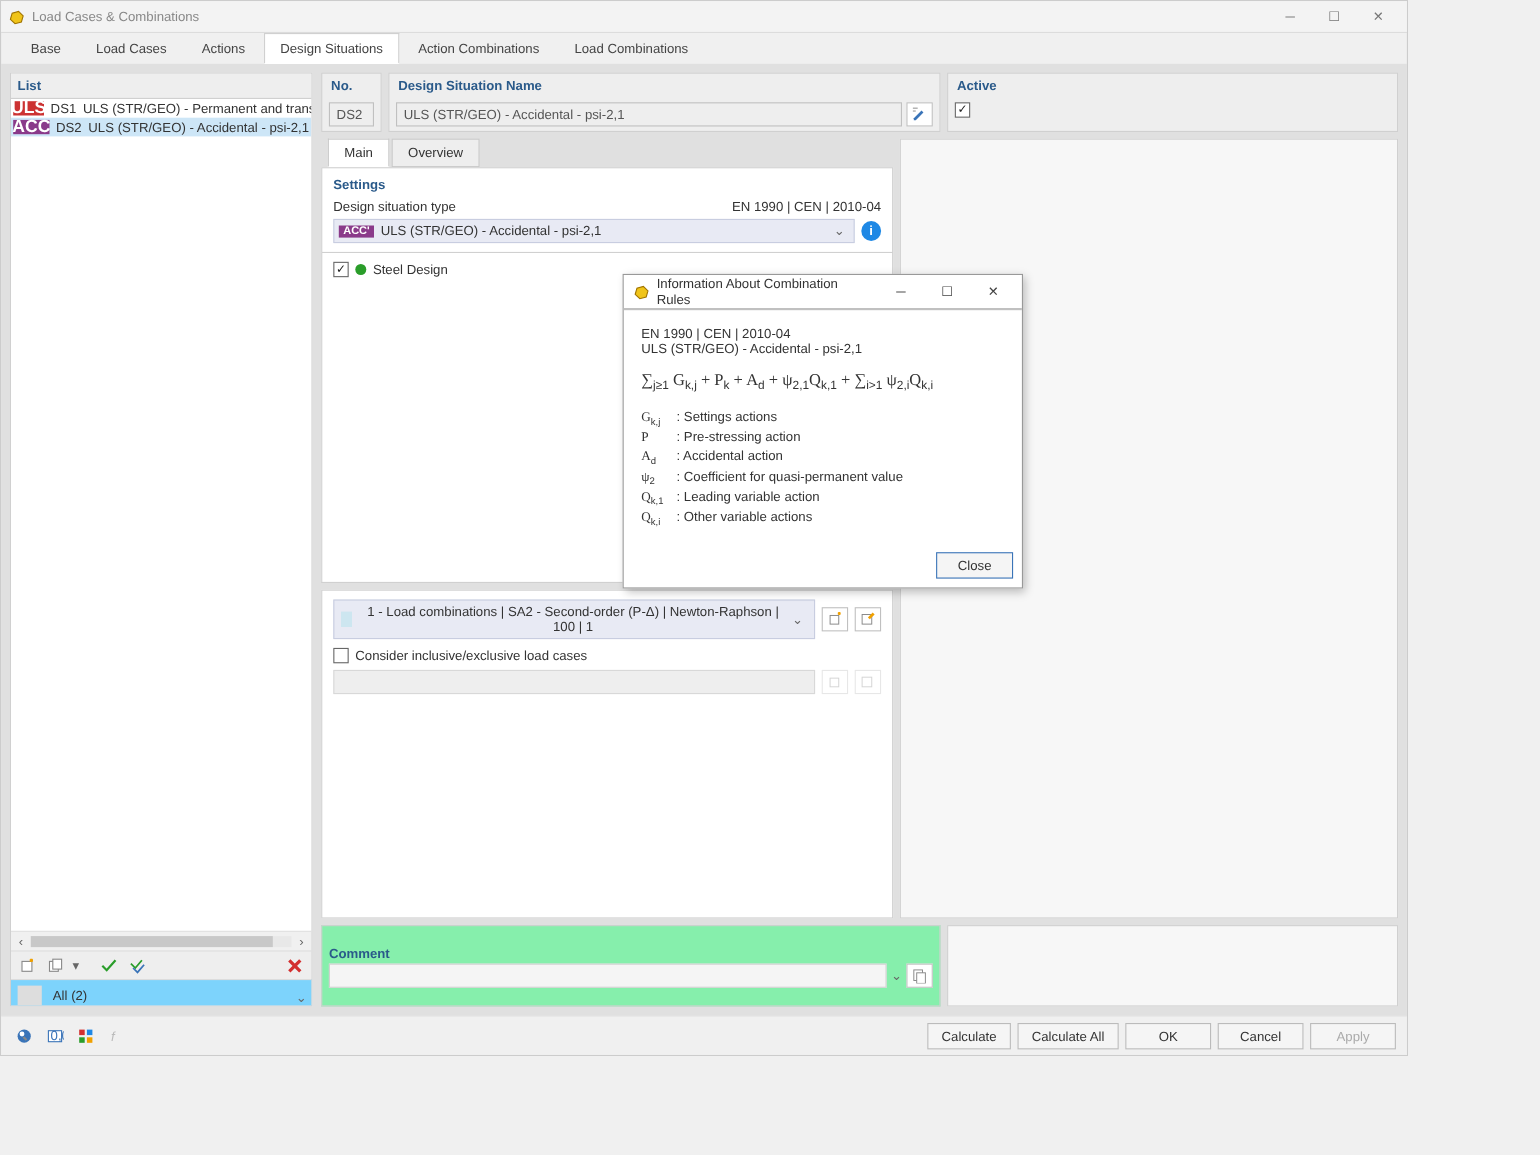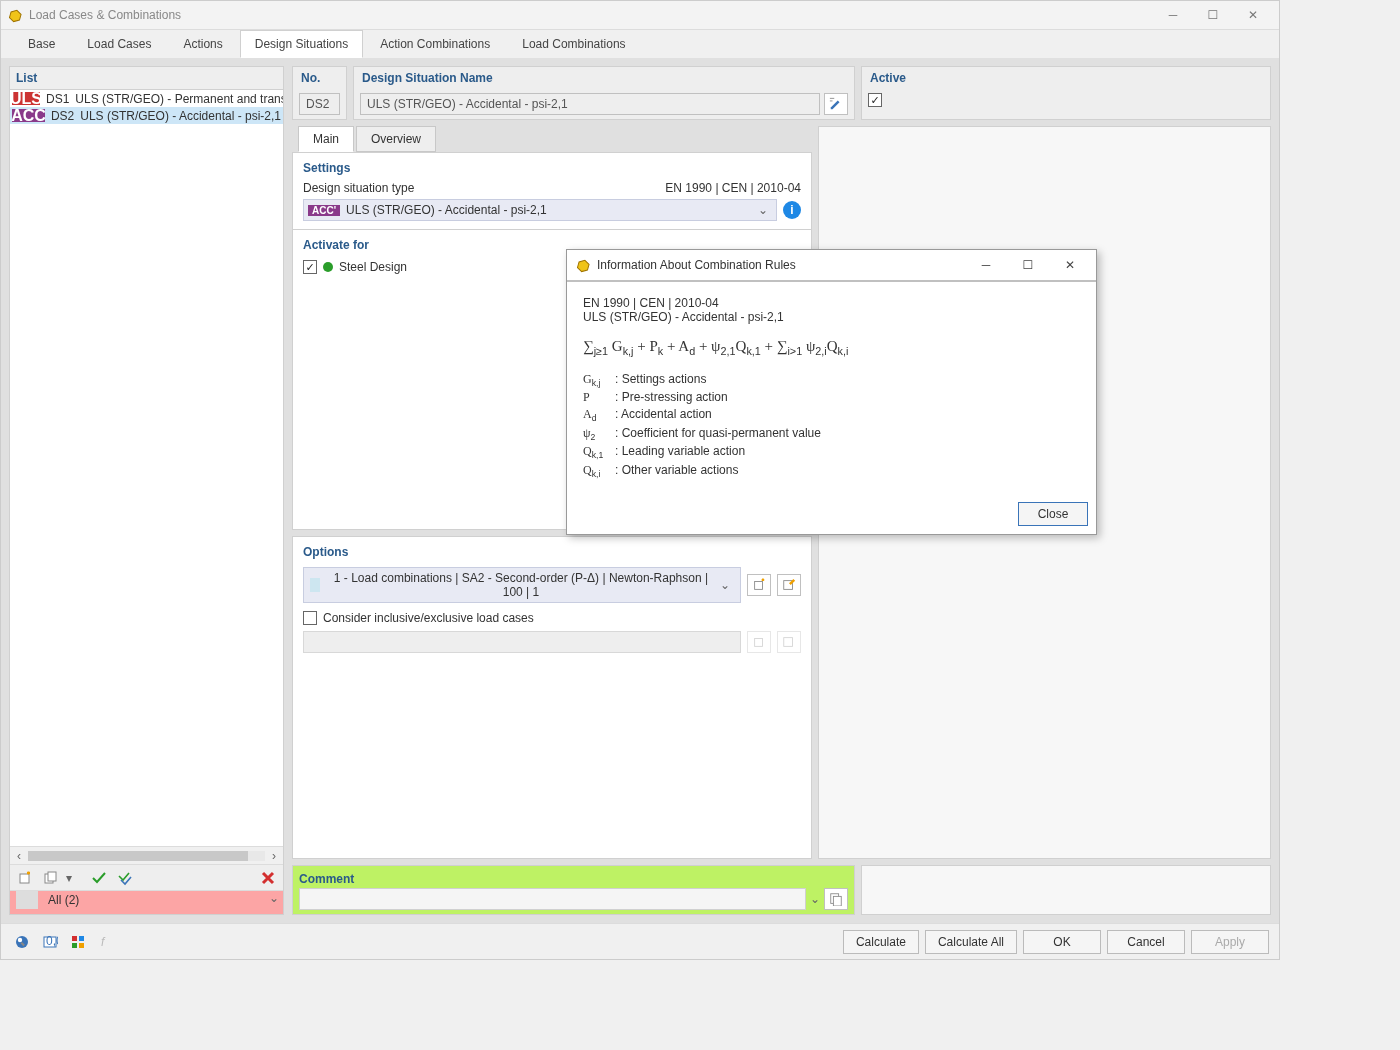--- a/index.html
+++ b/index.html
@@ -34,21 +34,21 @@
 .hscroll { height: 18px; display: flex; align-items: center; background: #f0f0f0; border-top: 1px solid #dcdcdc; }
 .hscroll .arrow { width: 18px; text-align: center; color: #666; }
 .hscroll .track { flex: 1; height: 10px; background: #e8e8e8; position: relative; }
 .hscroll .thumb { position: absolute; left: 0; top: 0; width: 220px; height: 10px; background: #c8c8c8; }
 
 .left-toolbar { height: 26px; display: flex; align-items: center; padding: 0 4px; gap: 4px; border-top: 1px solid #dcdcdc; background: #eee; }
 .mini-btn { width: 22px; height: 22px; display: flex; align-items: center; justify-content: center; }
 .mini-btn svg { width: 16px; height: 16px; }
 .mini-btn.del { margin-left: auto; }
 
-.left-filter { height: 24px; display: flex; align-items: flex-start; border-top: 1px solid #dcdcdc; background: #fca5a5; }
+.left-filter { height: 24px; display: flex; align-items: flex-end; border-top: 1px solid #dcdcdc; background: #7dd3fc; }
 .left-filter .swatch { width: 22px; height: 18px; background: #ddd; margin: 0 6px; }
 .left-filter .sel { flex: 1; padding: 2px 4px; }
 .left-filter .dd { width: 18px; text-align: center; color: #666; }
 
 
 .rightpanel { flex: 1; display: flex; flex-direction: column; gap: 6px; }
 .toprow { display: flex; gap: 6px; }
 .box { background: #eee; border: 1px solid #d0d0d0; }
 .box-head { color: #2a5a8a; font-weight: 600; padding: 4px 8px; }
 .box.no { width: 55px; }
@@ -85,35 +85,35 @@
 .dot-g { width: 10px; height: 10px; border-radius: 50%; background: #2a9d2a; }
 
 .options { background: #fff; border: 1px solid #d0d0d0; padding: 8px 10px; margin-top: 6px; flex: 1; }
 .opt-row { display: flex; align-items: center; gap: 6px; margin-bottom: 6px; text-align: center; }
 .opt-select { flex: 1; background: #e8eaf4; border: 1px solid #c8cde0; padding: 3px 6px; display: flex; align-items: center; }
 .opt-select .dd { color: #666; padding: 0 4px; }
 .opt-swatch { width: 10px; height: 14px; background: #cde6f0; margin-right: 6px; }
 .square-dis { width: 24px; height: 22px; display: flex; align-items: center; justify-content: center; border: 1px solid #d0d0d0; opacity: 0.5; }
 
 .comment-row { display: flex; gap: 6px; }
-.comment-box { flex: 1; background: #bef264; border: 1px solid #d0d0d0; padding: 4px 6px; }
+.comment-box { flex: 1; background: #86efac; border: 1px solid #d0d0d0; padding: 16px 6px; }
 .comment-box .hd { color: #2a5a8a; font-weight: 600; padding: 2px 0; }
 .comment-in { display: flex; align-items: center; gap: 4px; }
 .comment-in .field { flex: 1; height: 22px; background: #f5f5f5; border: 1px solid #d0d0d0; }
 .blank-right { width: 410px; background: #f7f7f7; border: 1px solid #d0d0d0; }
 
 
 .bottombar { height: 36px; display: flex; align-items: center; padding: 0 10px; gap: 6px; background: #f0f0f0; border-top: 1px solid #dcdcdc; }
 .btn { height: 24px; padding: 0 12px; background: #f5f5f5; border: 1px solid #bbb; display: flex; align-items: center; }
 .btn.wide { min-width: 78px; justify-content: center; }
 .btn.disabled { color: #aaa; }
 .bottombar .spacer { flex: 1; }
 
 
-.modal { position: absolute; left: 565px; top: 248px; width: 531px; background: #fff; border: 1px solid #999; box-shadow: 3px 3px 8px rgba(0,0,0,0.25); z-index: 50; }
+.modal { position: absolute; left: 565px; top: 248px; width: 364px; background: #fff; border: 1px solid #999; box-shadow: 3px 3px 8px rgba(0,0,0,0.25); z-index: 50; }
 .modal-title { height: 30px; display: flex; align-items: center; padding: 0 8px; gap: 6px; }
 .modal-title .t { flex: 1; }
 .modal-title .wb { width: 36px; height: 30px; display: flex; align-items: center; justify-content: center; color: #444; }
 .modal-body { padding: 14px 16px; border-top: 2px solid #c0c0c0; font-size: 11.5px; }
 .modal-body .meta { margin-bottom: 12px; }
 .modal-body .formula { font-family: "Cambria Math", serif; font-size: 15px; margin: 14px 0 14px 0; white-space: nowrap; }
 .modal-body table { border-collapse: collapse; }
 .modal-body td { padding: 1px 6px 1px 0; vertical-align: top; }
 .modal-body td.sym { font-family: "Cambria Math", serif; min-width: 32px; }
 .modal-foot { display: flex; justify-content: flex-end; padding: 8px; }
@@ -254,30 +254,28 @@
               <div class="selectline" style="flex:1;">
                 <span class="badge-acc">ACC'</span>
                 <span class="txt">ULS (STR/GEO) - Accidental - psi-2,1</span>
                 <span class="dd">⌄</span>
               </div>
               <div class="info-circ">i</div>
             </div>
           </div>
 
           <div class="activate">
-            <div class="hd" style="color:#2a5a8a;font-weight:600;margin-bottom:8px;">Activate for</div>
             <div class="act-item">
               <span class="chk checked"></span>
               <span class="dot-g"></span>
               <span>Steel Design</span>
             </div>
           </div>
 
           <div class="options">
-            <div class="hd" style="color:#2a5a8a;font-weight:600;margin-bottom:8px;">Options</div>
             <div class="opt-row">
               <div class="opt-select">
                 <span class="opt-swatch"></span>
                 <span style="flex:1;">1 - Load combinations | SA2 - Second-order (P-Δ) | Newton-Raphson | 100 | 1</span>
                 <span class="dd">⌄</span>
               </div>
               <div class="square-btn">
                   <svg width="14" height="14" viewBox="0 0 16 16">
                     <rect x="3" y="4" width="9" height="9" fill="#fff" stroke="#888"></rect>
                     <path d="M11 2 L14 2 M12.5 0.5 L12.5 3.5" stroke="#f0a000" stroke-width="2"></path>

